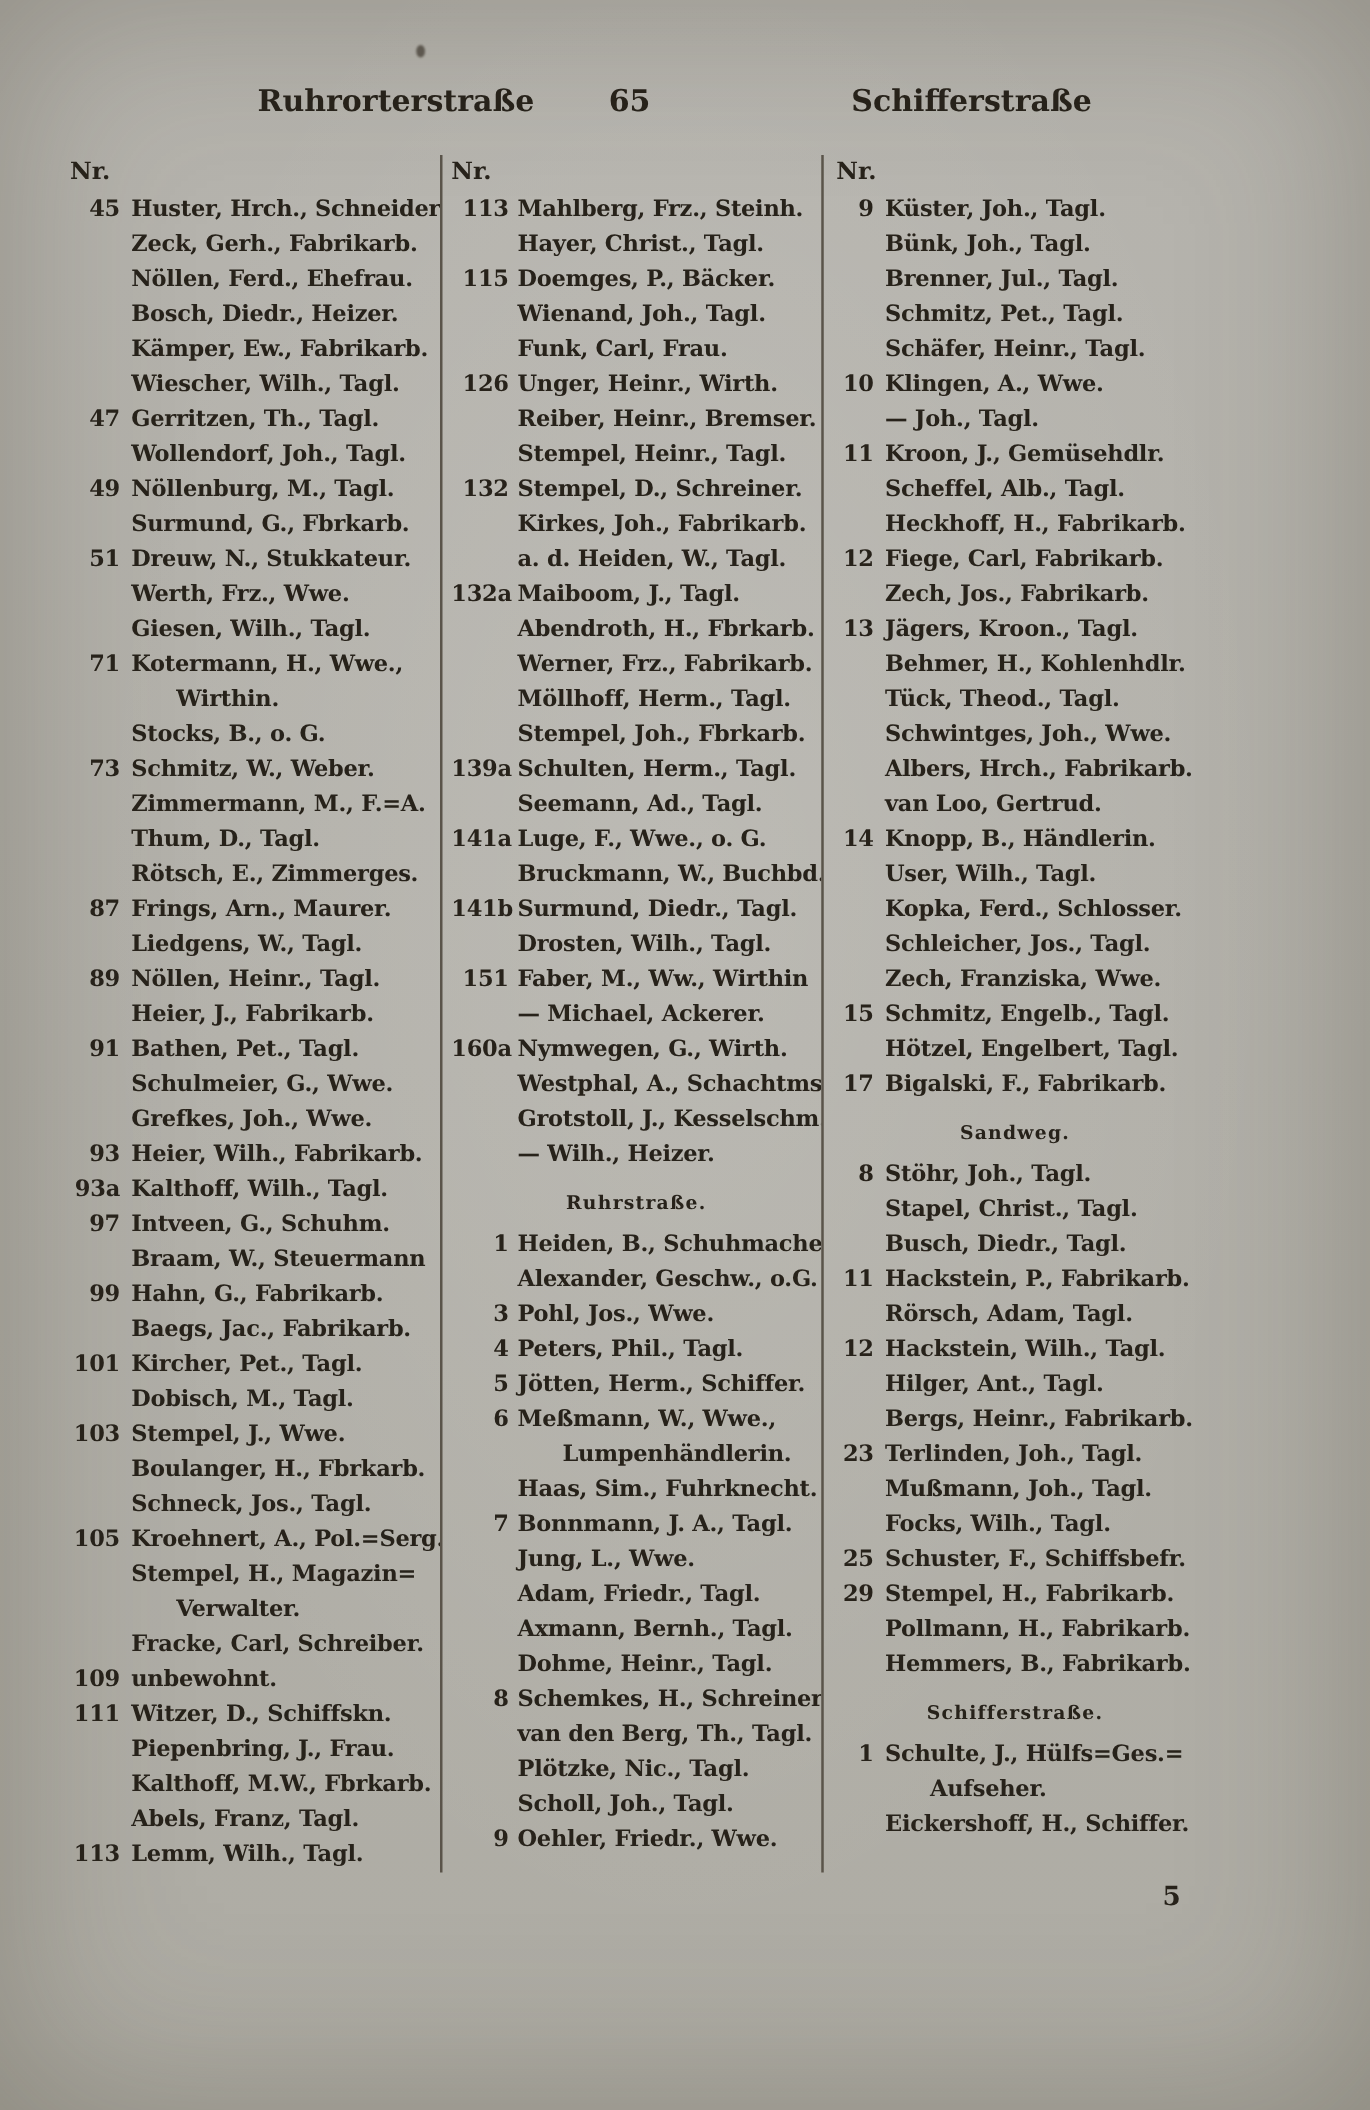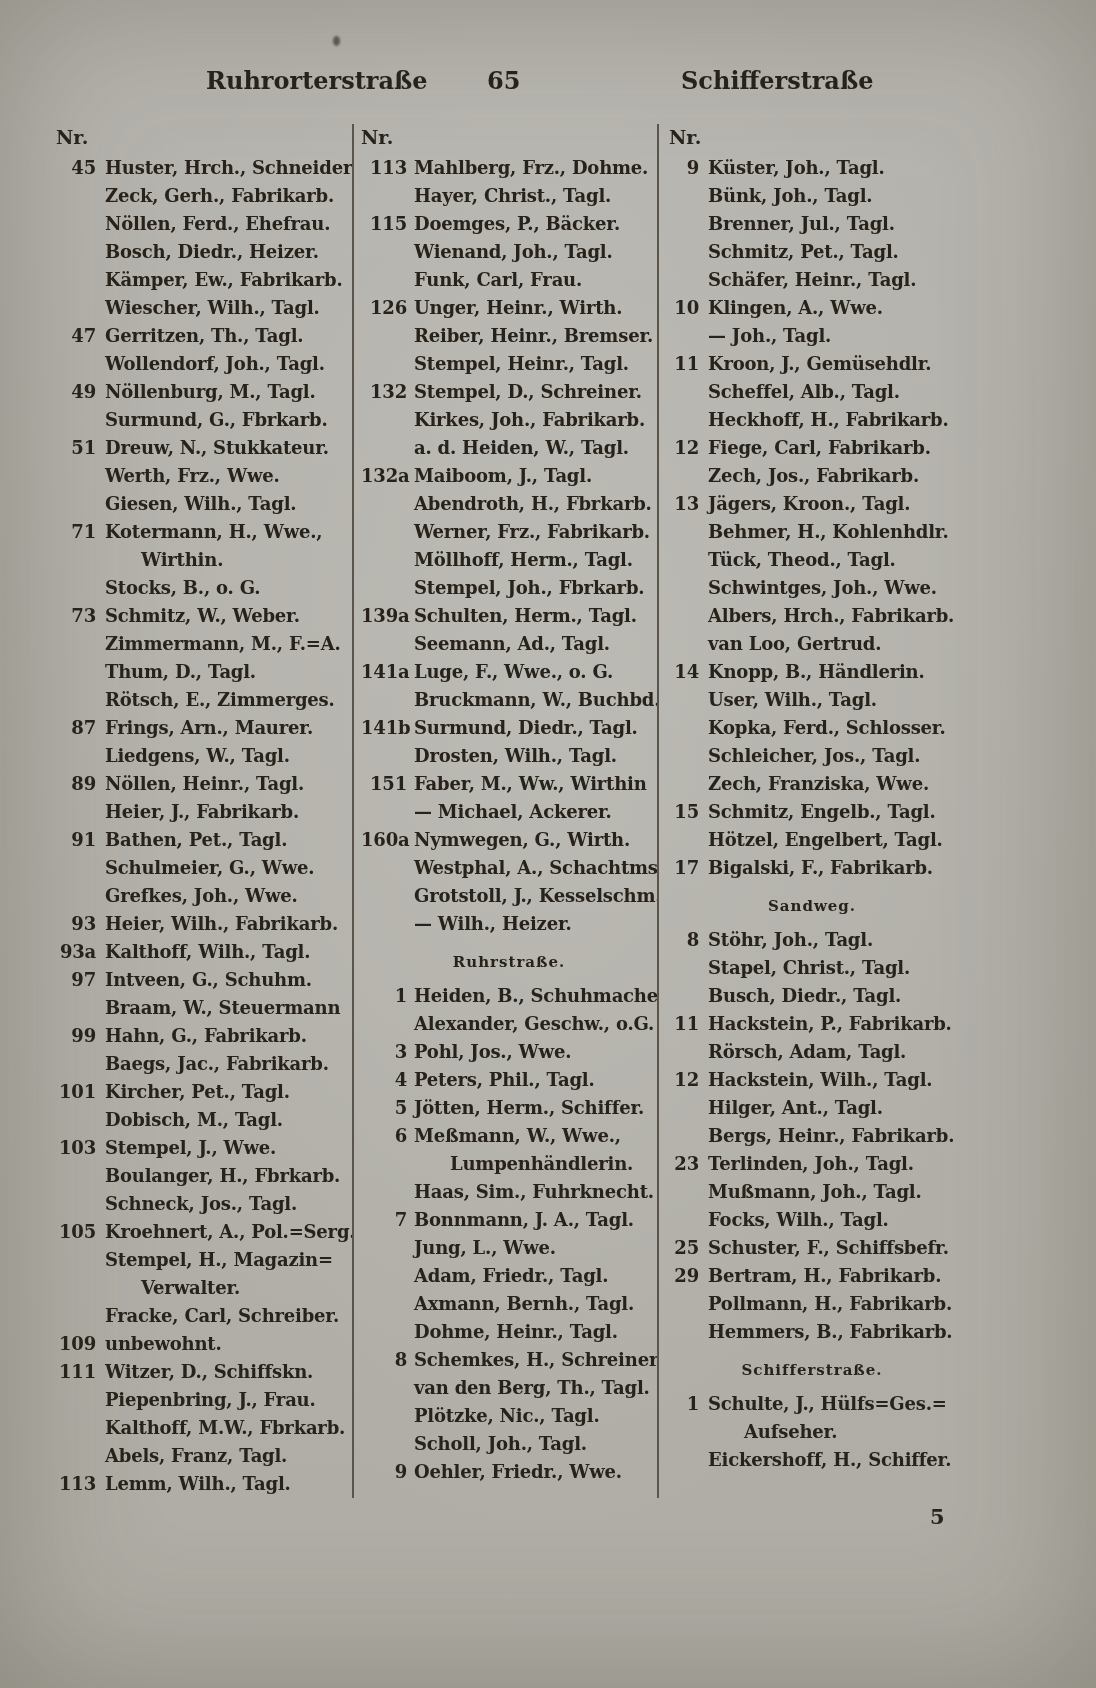--- a/index.html
+++ b/index.html
@@ -247,21 +247,21 @@
       <div class="entry">
         <span class="nr">113</span>
         <span class="txt">Lemm, Wilh., Tagl.</span>
       </div>
     </div>
   <div class="divider"></div>
   <div class="col col1">
       <div class="nr-label">Nr.</div>
       <div class="entry">
         <span class="nr">113</span>
-        <span class="txt">Mahlberg, Frz., Dohme.</span>
+        <span class="txt">Mahlberg, Frz., Steinh.</span>
       </div>
       <div class="entry">
         <span class="nr"></span>
         <span class="txt">Hayer, Christ., Tagl.</span>
       </div>
       <div class="entry">
         <span class="nr">115</span>
         <span class="txt">Doemges, P., Bäcker.</span>
       </div>
       <div class="entry">
@@ -589,21 +589,21 @@
       <div class="entry">
         <span class="nr"></span>
         <span class="txt">Focks, Wilh., Tagl.</span>
       </div>
       <div class="entry">
         <span class="nr">25</span>
         <span class="txt">Schuster, F., Schiffsbefr.</span>
       </div>
       <div class="entry">
         <span class="nr">29</span>
-        <span class="txt">Bertram, H., Fabrikarb.</span>
+        <span class="txt">Stempel, H., Fabrikarb.</span>
       </div>
       <div class="entry">
         <span class="nr"></span>
         <span class="txt">Pollmann, H., Fabrikarb.</span>
       </div>
       <div class="entry">
         <span class="nr"></span>
         <span class="txt">Hemmers, B., Fabrikarb.</span>
       </div>
       <div class="street-heading">Schifferstraße.</div>

